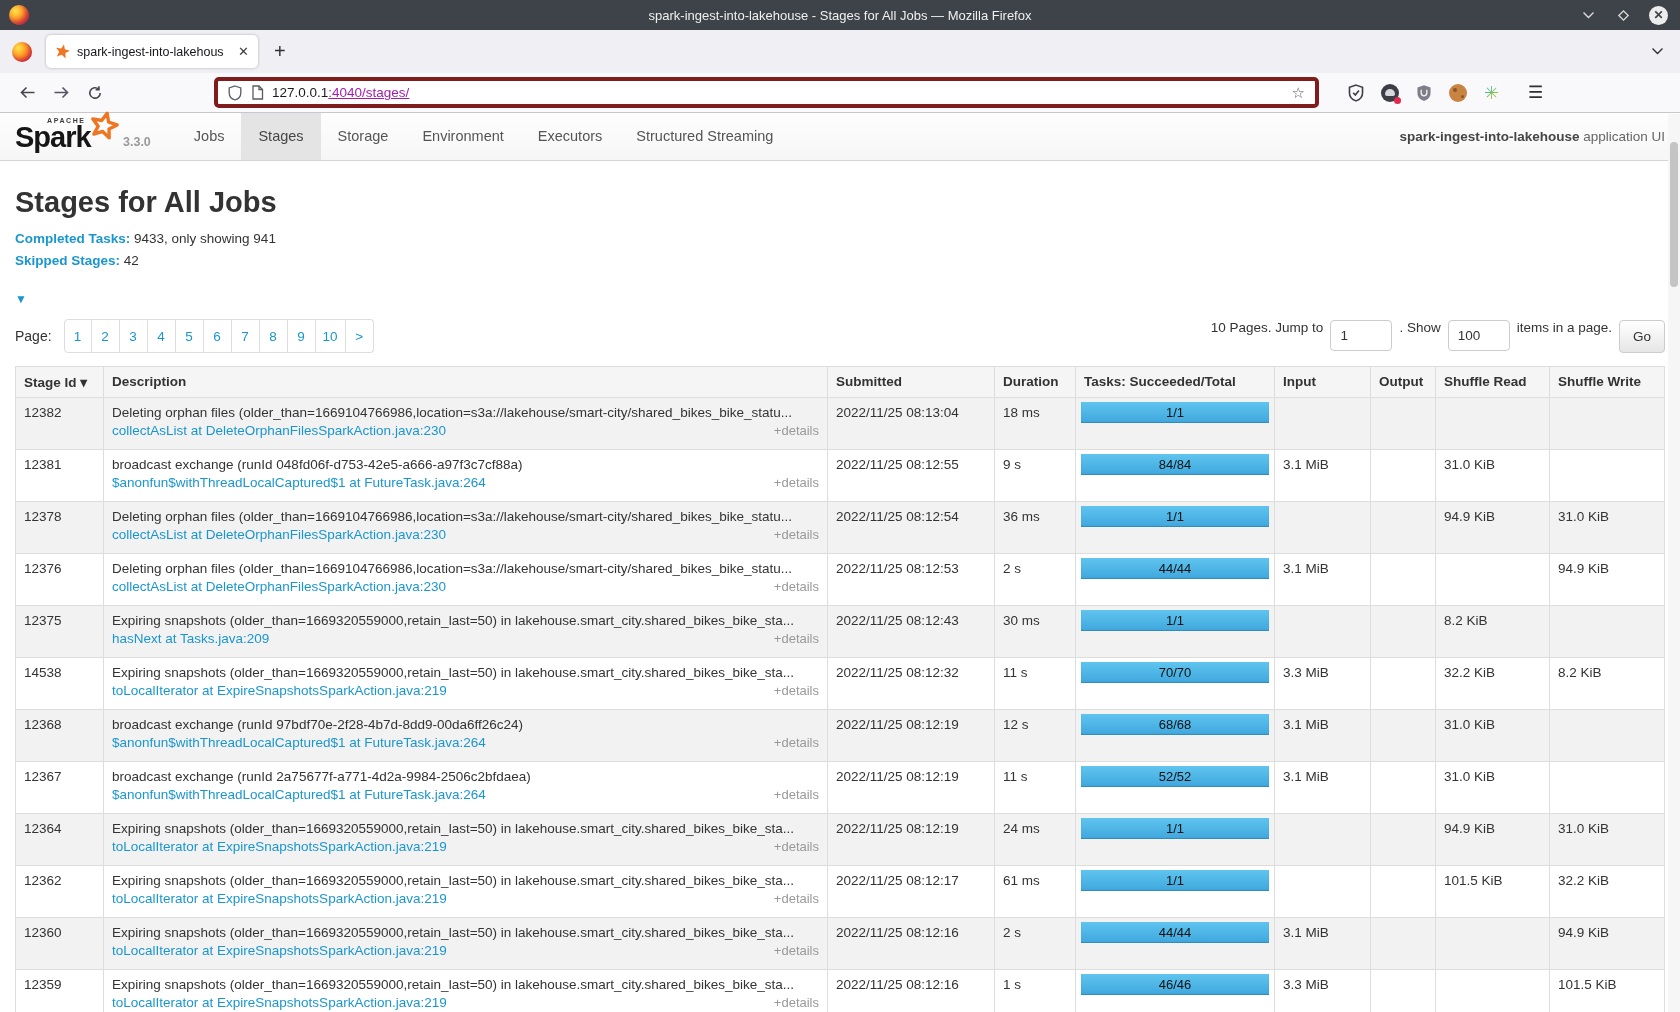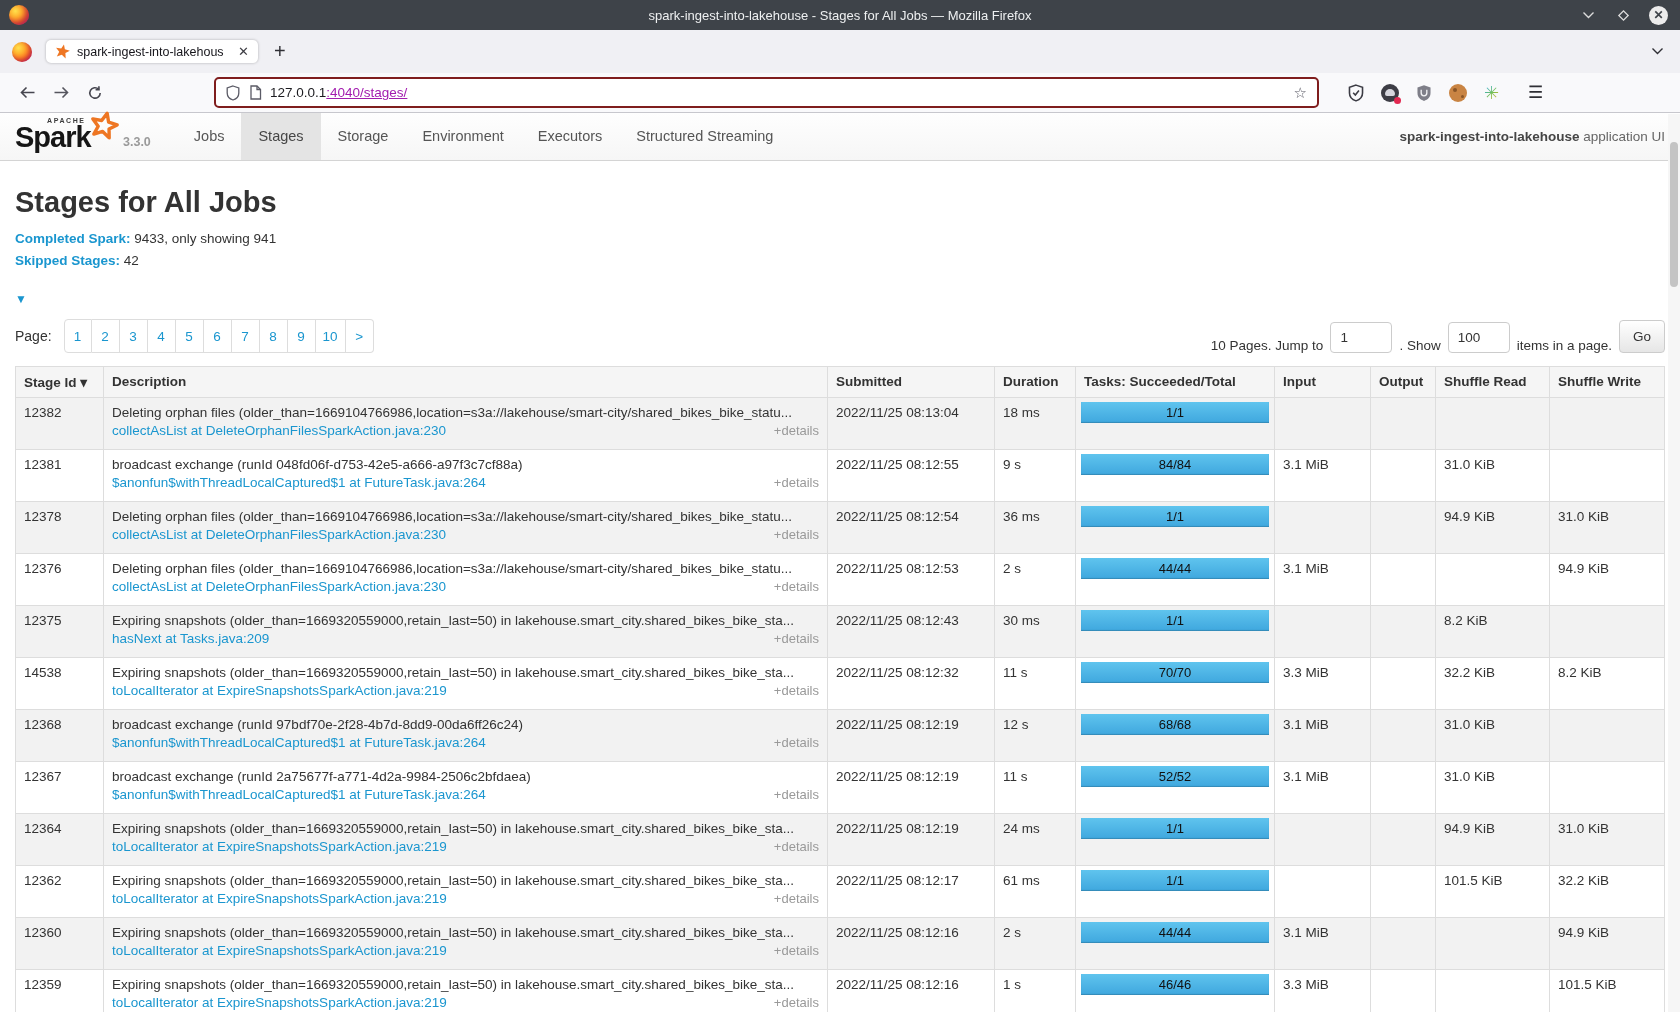--- a/index.html
+++ b/index.html
@@ -24,34 +24,34 @@
   .win-controls { margin-left:auto; margin-right:12px; display:flex; gap:16px; align-items:center; z-index:2; }
   .win-btn { width:19px; height:19px; display:flex; align-items:center; justify-content:center; }
   .close-circle { width:19px; height:19px; border-radius:50%; background:#ececec; color:#3e4349;
     display:flex; align-items:center; justify-content:center; font-size:12px; font-weight:bold; }
 
   .tabbar { height:43px; background:#f0f0f4; display:flex; align-items:center; position:relative; }
   .ffview { width:20px; height:20px; border-radius:50%; margin-left:12px;
     background:radial-gradient(circle at 32% 30%, #ffe14d 0%, #ffb02e 30%, #ff6a1f 62%, #e3157a 100%);
     box-shadow: inset -2px -2px 4px rgba(120,0,90,.45); }
   .tab {
-    margin-left:14px; width:212px; height:23px; background:#fff; border-radius:5px;
+    margin-left:14px; width:212px; height:33px; background:#fff; border-radius:5px;
     box-shadow:0 0 3px rgba(0,0,0,.28); display:flex; align-items:center; padding:0 9px;
     font-size:12.5px; color:#15141a;justify-content:space-between;
   }
   .tab-title { flex:1; white-space:nowrap; overflow:hidden; margin-left:7px; }
   .tab-close { color:#3c3c43; font-size:13px; padding-left:6px; }
   .newtab { font-size:20px; color:#2f2f35; margin-left:16px; font-weight:normal; }
   .tablist-btn { margin-left:auto; margin-right:16px; color:#2f2f35; }
 
   .toolbar { height:40px; background:#f9f9fb; border-bottom:1px solid #c7c7cd; display:flex; align-items:center; }
   .nav-btn { width:30px; height:30px; display:flex; align-items:center; justify-content:center; margin-left:4px; }
   .nav-btn:first-child { margin-left:12px; }
   .urlbar {
-    margin-left:104px; width:1105px; height:31px; background:#fff; border:2px solid #7f1d1d;
+    margin-left:104px; width:1105px; height:31px; background:#fff; border:4px solid #7f1d1d;
     border-radius:5px; display:flex; align-items:center; padding:0 10px; font-size:13.5px;
   }
   .url-host { color:#1b1b1f; margin-left:8px; }
   .url-path { color:#a21caf;text-decoration:underline; }
   .url-star { margin-left:auto; font-size:15px; color:#5b5b66; }
   .ext-icons { display:flex; align-items:center; gap:13px; margin-left:26px; }
   .ext { width:21px; height:21px; display:flex; align-items:center; justify-content:center; position:relative; }
   .mask-circle { width:18px; height:18px; border-radius:50%; background:#3d3d45; position:relative; }
   .mask-circle::after { content:""; position:absolute; left:4px; top:5px; width:10px; height:7px;
     border-radius:5px 5px 2px 2px; background:#d7d7de; }
@@ -89,21 +89,21 @@
 
   .pagerow { display:flex; align-items:center; margin:13px 0 13px; font-size:14px; }
   .page-label { margin-right:12px; }
   .pages { display:flex; }
   .pages button {
     min-width:28px; height:34px; padding:0 7px; background:#fff; border:1px solid #ddd; border-left:none;
     color:#1a96cf; font-size:13.5px; font-family:inherit; cursor:pointer;
   }
   .pages button:first-child { border-left:1px solid #ddd; border-radius:4px 0 0 4px; }
   .pages button:last-child { border-radius:0 4px 4px 0; }
-  .pager-right { margin-left:auto; display:flex; align-items:flex-end; gap:7px; font-size:13.5px; color:#333; }
+  .pager-right { margin-left:auto; display:flex; align-items:flex-start; gap:7px; font-size:13.5px; color:#333; }
   .pager-right input { width:62px; height:31px; border:1px solid #ccc; border-radius:4px; padding:0 9px;
     font-size:13.5px; font-family:inherit; color:#333; }
   .go-btn { height:33px; padding:0 13px; border:1px solid #ccc; border-radius:4px;
     background:linear-gradient(#ffffff,#e6e6e6); font-size:13.5px; font-family:inherit; color:#333; cursor:pointer; }
 
   
   table.stages { border-collapse:collapse; table-layout:fixed; width:1649px; font-size:13.5px; }
   .stages th, .stages td { border:1px solid #ddd; padding:7px 8px; text-align:left; vertical-align:top; }
   .stages th { background:#f5f5f5; font-weight:bold; color:#333; white-space:nowrap; overflow:hidden; }
   .stages tbody tr:nth-child(odd) td { background:#f2f2f2; }
@@ -234,21 +234,21 @@
       <li><span>Environment</span></li>
       <li><span>Executors</span></li>
       <li><span>Structured Streaming</span></li>
     </ul>
   <span class="app-label"><b>spark-ingest-into-lakehouse</b><span> application UI</span></span>
 </div>
 
 <div class="content">
   <h1 class="page-title">Stages for All Jobs</h1>
 
-  <div class="stat-line"><strong>Completed Spark:</strong><span> 9433, only showing 941</span></div>
+  <div class="stat-line"><strong>Completed Tasks:</strong><span> 9433, only showing 941</span></div>
   <div class="stat-line"><strong>Skipped Stages:</strong><span> 42</span></div>
 
   <div class="section-header">
     <span class="caret">▼</span>
   </div>
 
   <div class="pagerow">
     <span class="page-label">Page:</span>
     <span class="pages">
         <button><span>1</span></button>

